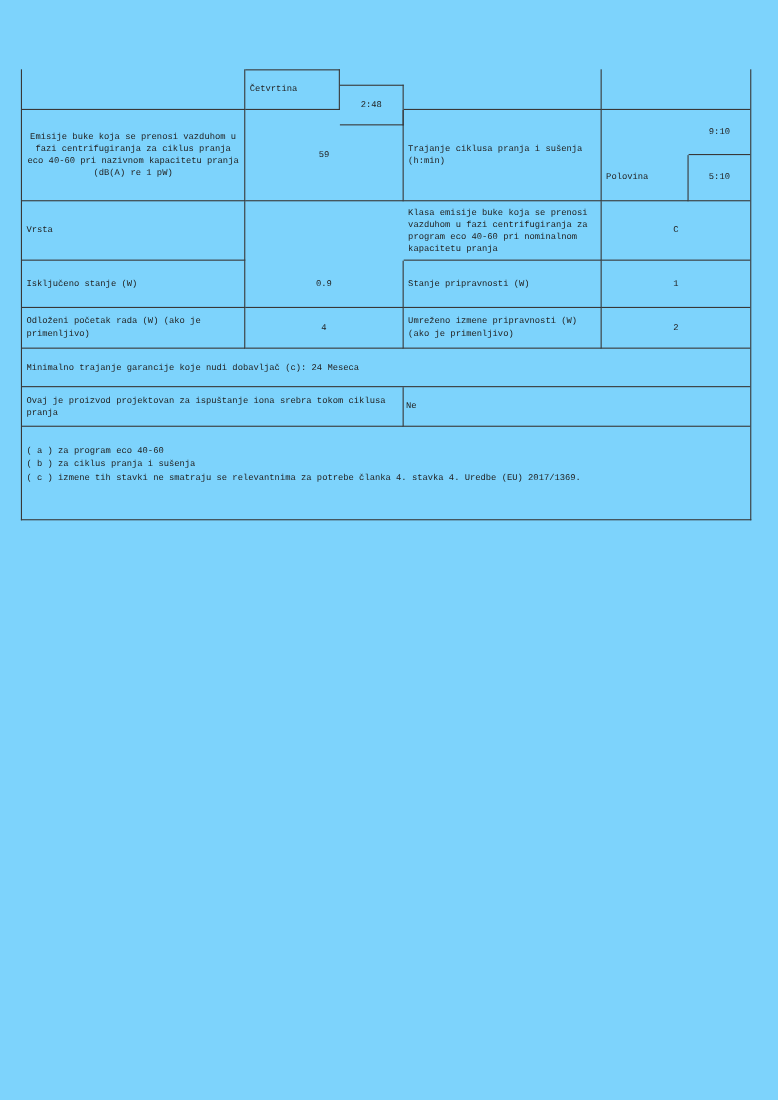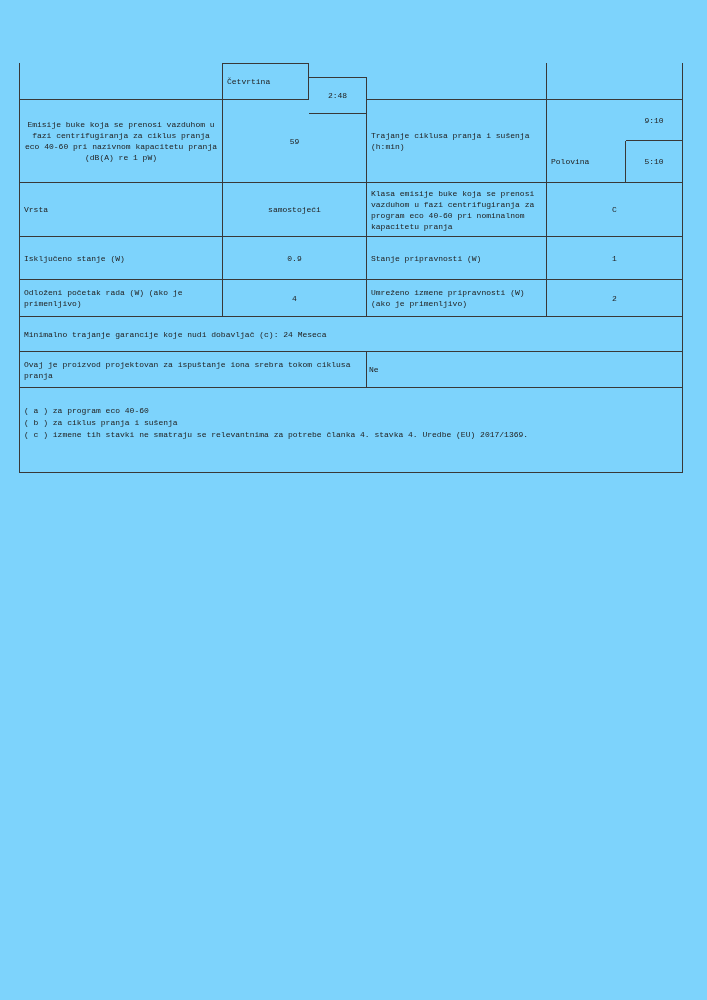--- a/index.html
+++ b/index.html
@@ -70,21 +70,20 @@
     <div class="cell b-b" style="left:527px; top:0; width:135px; height:37px;"></div>
 
     <div class="cell b-r b-b lbl" style="left:0; top:37px; width:203px; height:83px;text-align:center;">Emisije buke koja se prenosi vazduhom u fazi centrifugiranja za ciklus pranja eco 40-60 pri nazivnom kapacitetu pranja (dB(A) re 1 pW)</div>
     <div class="cell b-r b-b val" style="left:203px; top:37px; width:144px; height:83px;">59</div>
     <div class="cell b-r b-b lbl" style="left:347px; top:37px; width:180px; height:83px;">Trajanje ciklusa pranja i sušenja (h:min)</div>
     <div class="cell b-b val" style="left:606px; top:37px; width:56px; height:41px;">9:10</div>
     <div class="cell b-r b-b lbl" style="left:527px; top:78px; width:79px; height:42px;">Polovina</div>
     <div class="cell b-b val" style="left:606px; top:78px; width:56px; height:42px;">5:10</div>
 
     <div class="cell b-r b-b lbl" style="left:0; top:120px; width:203px; height:54px;">Vrsta</div>
-    <div class="cell b-r b-b val" style="left:203px; top:120px; width:144px; height:54px;">samostojeći</div>
     <div class="cell b-r b-b lbl" style="left:347px; top:120px; width:180px; height:54px;">Klasa emisije buke koja se prenosi vazduhom u fazi centrifugiranja za program eco 40-60 pri nominalnom kapacitetu pranja</div>
     <div class="cell b-b val" style="left:527px; top:120px; width:135px; height:54px;">C</div>
 
     <div class="cell b-r b-b lbl" style="left:0; top:174px; width:203px; height:43px;">Isključeno stanje (W)</div>
     <div class="cell b-r b-b val" style="left:203px; top:174px; width:144px; height:43px;">0.9</div>
     <div class="cell b-r b-b lbl" style="left:347px; top:174px; width:180px; height:43px;">Stanje pripravnosti (W)</div>
     <div class="cell b-b val" style="left:527px; top:174px; width:135px; height:43px;">1</div>
 
     <div class="cell b-r b-b lbl" style="left:0; top:217px; width:203px; height:37px;">Odloženi početak rada (W)  (ako je primenljivo)</div>
     <div class="cell b-r b-b val" style="left:203px; top:217px; width:144px; height:37px;">4</div>

